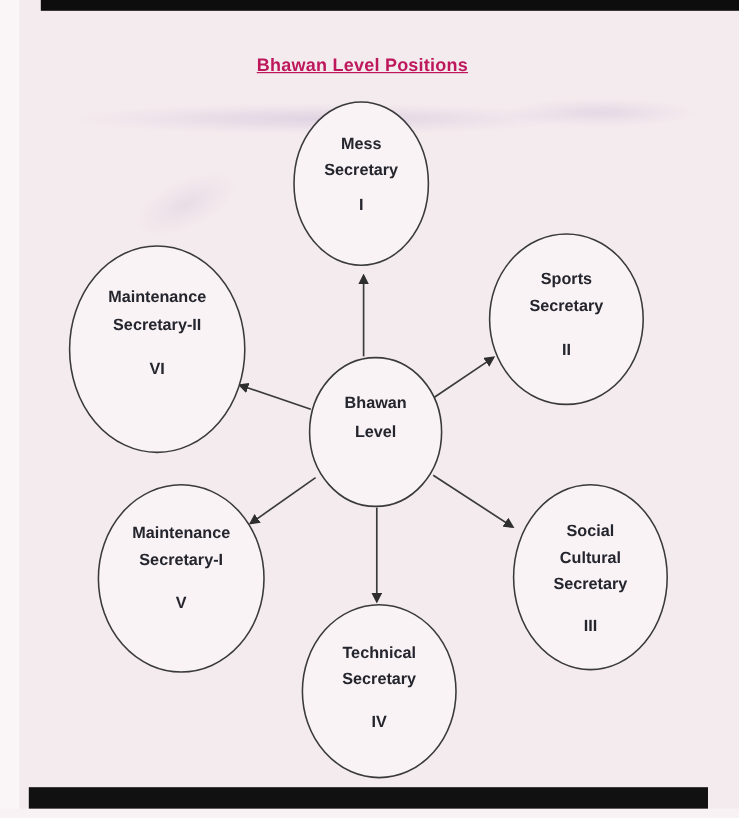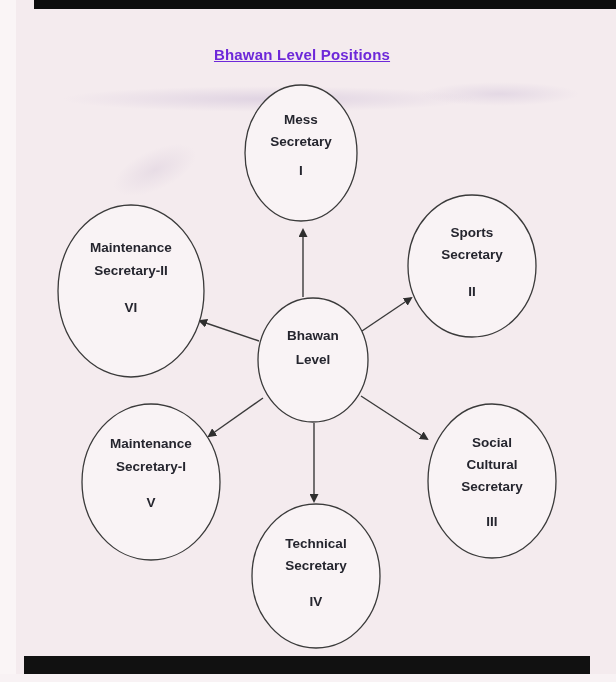--- a/index.html
+++ b/index.html
@@ -64,21 +64,21 @@
   .title-wrap {
     position: absolute;
     left: 0; top: 46px;
     width: 604px;
     text-align: center;
   }
   .title {
     display: inline-block;
     font-size: 15px;
     font-weight: bold;
-    color: #6d28d9;
+    color: #be185d;
     text-decoration: underline;
     letter-spacing: 0.2px;
   }
   svg.diagram {
     position: absolute;
     left: 0; top: 0;
   }
   svg .node-shape {
     fill: #f9f3f5;
     stroke: #3a3a3a;

